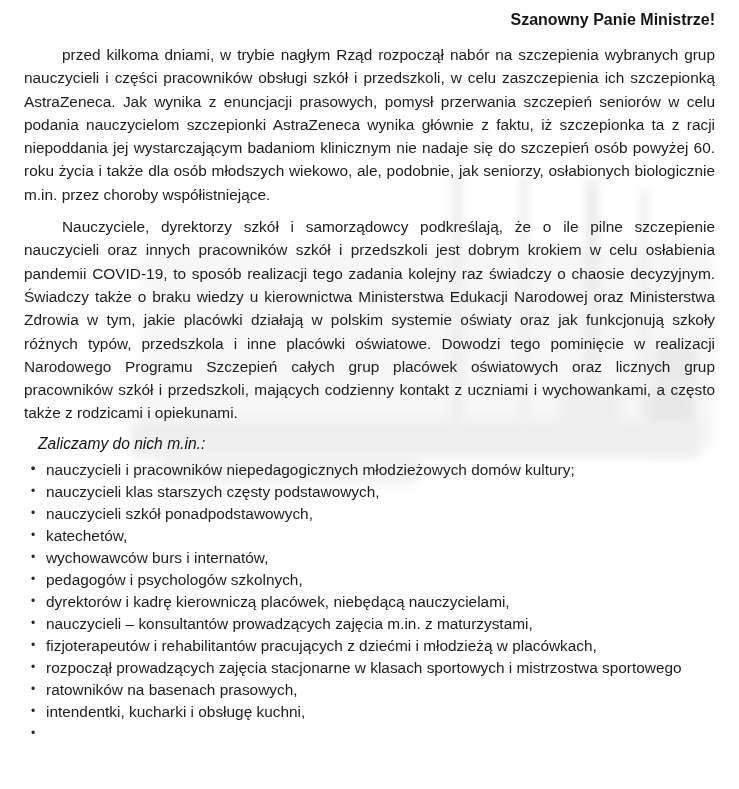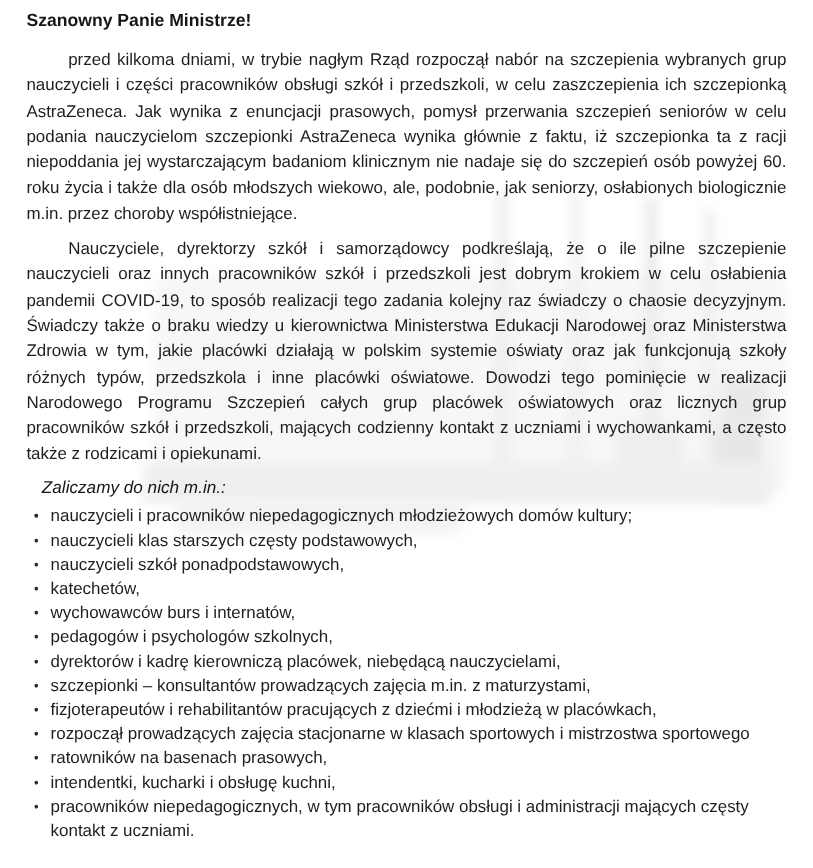--- a/index.html
+++ b/index.html
@@ -45,20 +45,21 @@
   .wm-blob2  { left:160px; top:455px; width:260px; height:30px;  background:#f3f3f3; border-radius:8px; }
 
   .content { position: relative; z-index: 1; }
 
   .doc-title {
     font-size: 16px;
     font-weight: bold;
     color: #161616;
     margin: 4px 0 13px 0;
     line-height: 20px;
+    text-align: right;
   }
   .para {
     font-size: 15.4px;
     line-height: 23.3px;
     text-align: justify;
     text-indent: 38px;
     margin: 4px 0 9px 0;
   }
   .list-heading {
     font-size: 15.6px;
@@ -118,22 +119,22 @@
 
     <ul class="doc-list">
       <li><span class="bullet">•</span></li>
       <li><span class="bullet">•</span><span>nauczycieli i pracowników niepedagogicznych młodzieżowych domów kultury;</span></li>
       <li><span class="bullet">•</span><span>nauczycieli klas starszych częsty podstawowych,</span></li>
       <li><span class="bullet">•</span><span>nauczycieli szkół ponadpodstawowych,</span></li>
       <li><span class="bullet">•</span><span>katechetów,</span></li>
       <li><span class="bullet">•</span><span>wychowawców burs i internatów,</span></li>
       <li><span class="bullet">•</span><span>pedagogów i psychologów szkolnych,</span></li>
       <li><span class="bullet">•</span><span>dyrektorów i kadrę kierowniczą placówek, niebędącą nauczycielami,</span></li>
-      <li><span class="bullet">•</span><span>szczepionki – konsultantów prowadzących zajęcia m.in. z maturzystami,</span></li>
+      <li><span class="bullet">•</span><span>nauczycieli – konsultantów prowadzących zajęcia m.in. z maturzystami,</span></li>
       <li><span class="bullet">•</span><span>fizjoterapeutów i rehabilitantów pracujących z dziećmi i młodzieżą w placówkach,</span></li>
       <li><span class="bullet">•</span><span>rozpoczął prowadzących zajęcia stacjonarne w klasach sportowych i mistrzostwa sportowego</span></li>
       <li><span class="bullet">•</span><span>ratowników na basenach prasowych,</span></li>
       <li><span class="bullet">•</span><span>intendentki, kucharki i obsługę kuchni,</span></li>
-      <li><span class="bullet">•</span><span>pracowników niepedagogicznych, w tym pracowników obsługi i administracji mających częsty kontakt z uczniami.</span></li>
+      <li><span class="bullet">•</span></li>
     </ul>
 
   </div>
 </div>
 
 </body></html>

